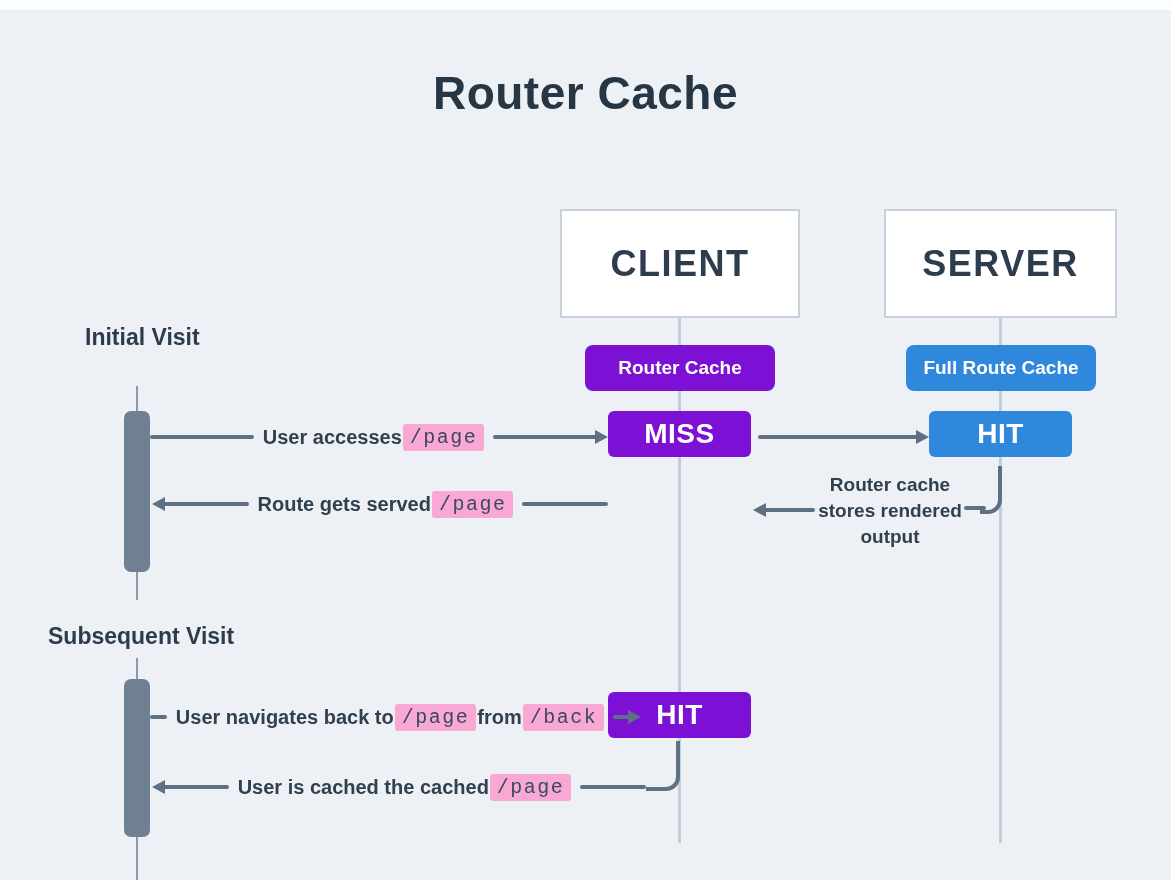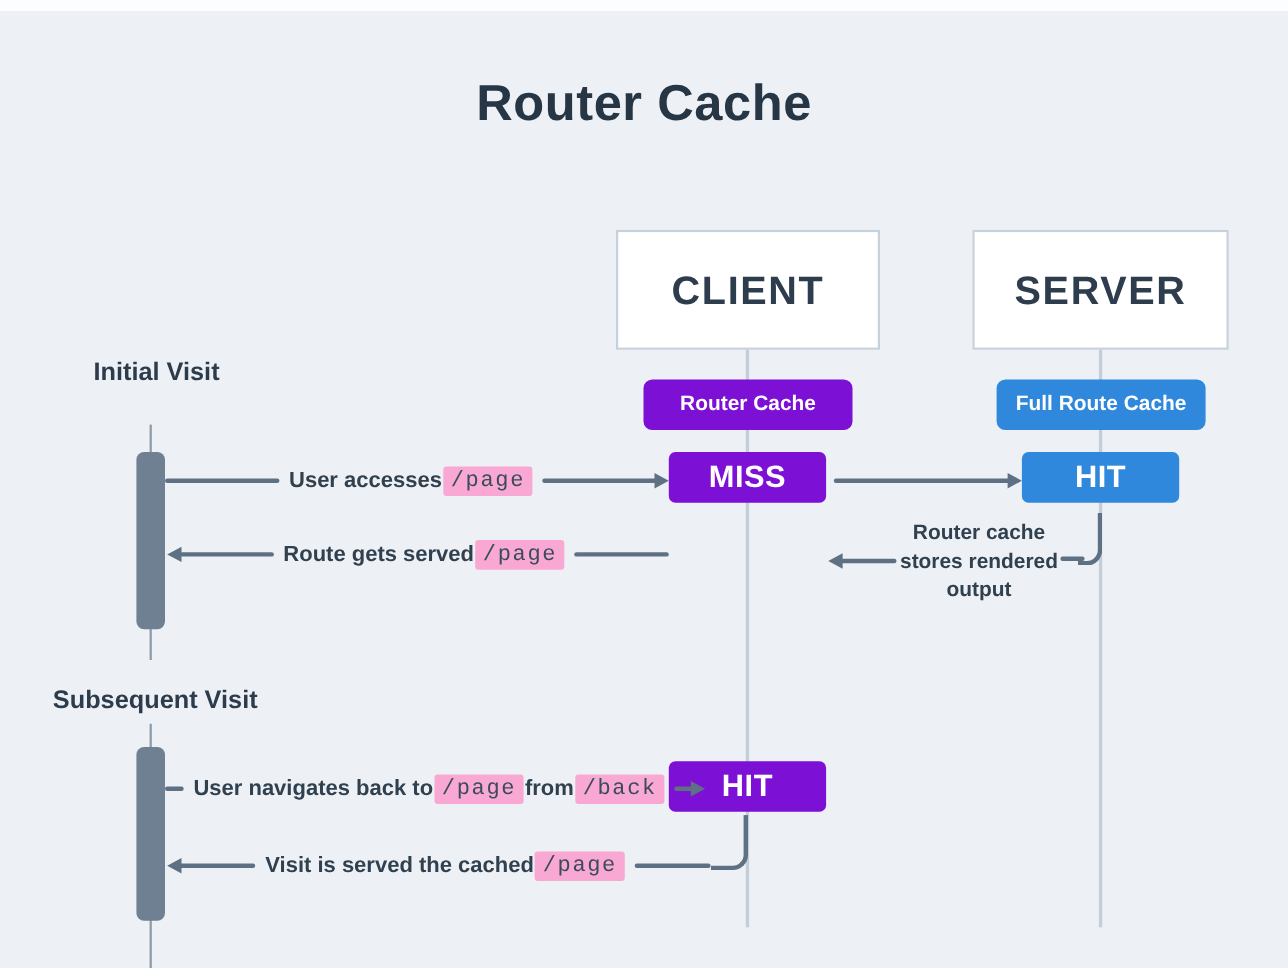--- a/index.html
+++ b/index.html
@@ -141,19 +141,19 @@
       <span class="chip">/back</span>
     </div>
     <div class="seg"></div>
     <div class="head-r"></div>
   </div>
 
   <div class="msgrow" style="left:152px;top:773px;width:494px;">
     <div class="head-l"></div>
     <div class="seg"></div>
     <div class="label-group">
-      <span class="msg-text">Visit is served the cached</span>
+      <span class="msg-text">User is cached the cached</span>
       <span class="chip">/page</span>
     </div>
     <div class="seg"></div>
   </div>
   <div class="elbow" style="left:646px;top:741px;width:30px;height:46px;"></div>
 </div>
 
 </body></html>

